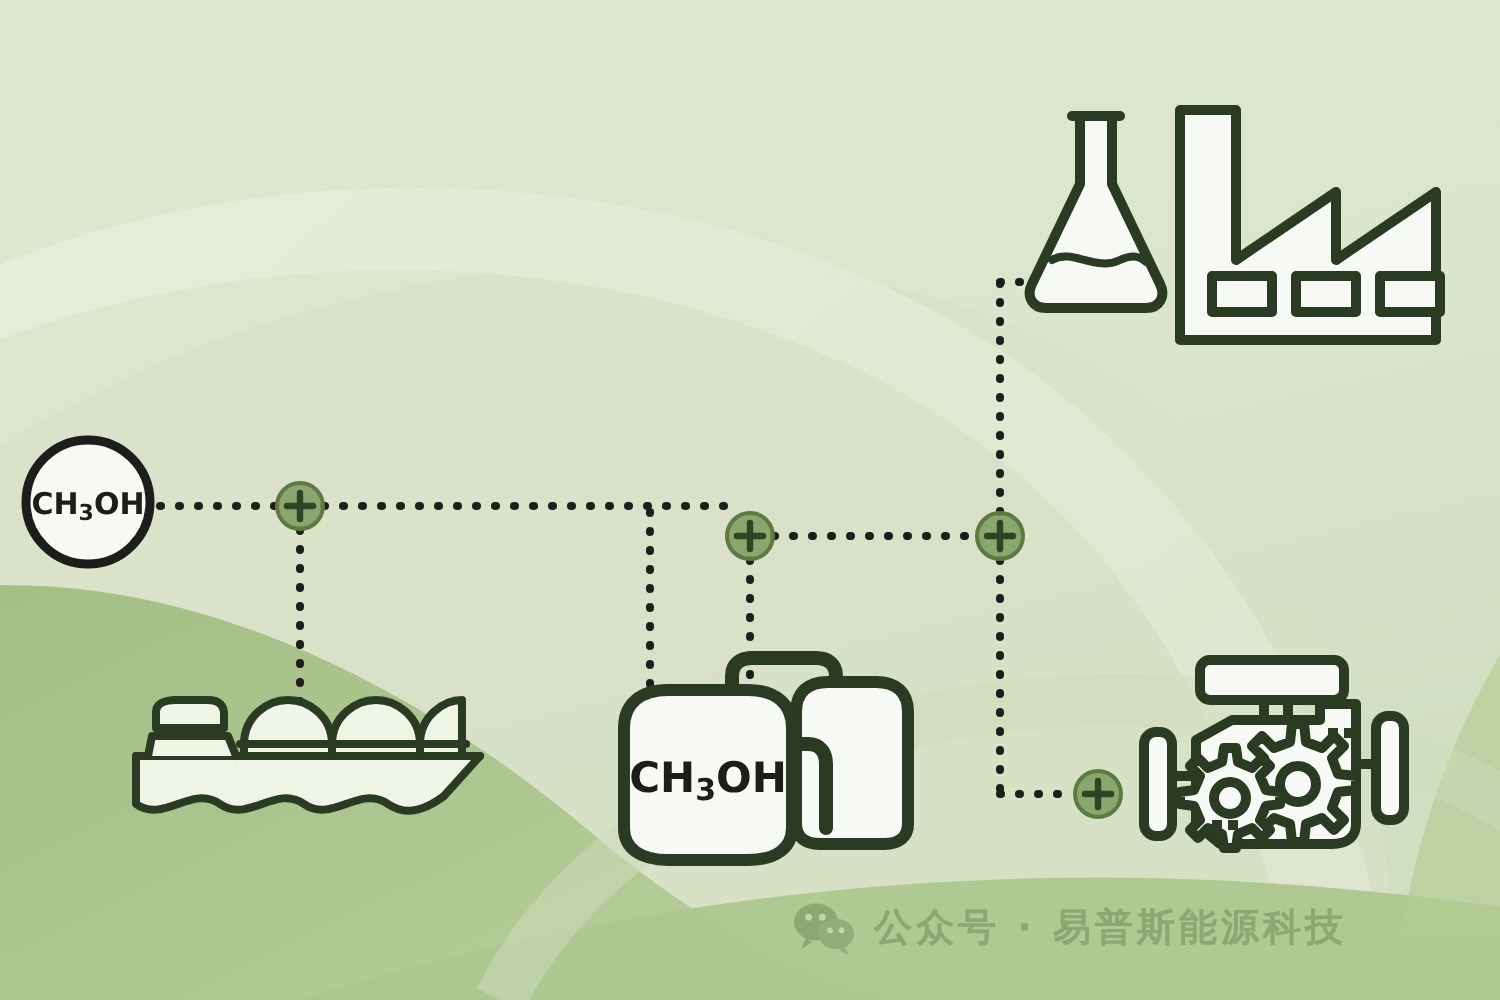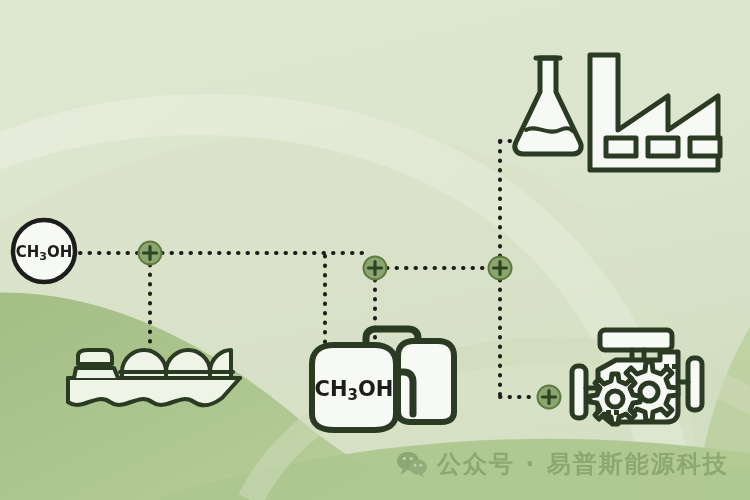--- a/index.html
+++ b/index.html
@@ -34,21 +34,21 @@
     z-index: 5;
     left: 396px;
     top: 450px;
     display: flex;
     align-items: center;
     gap: 9px;
     opacity: 0.42;
   }
   .wm-text {
     font-family: "DejaVu Sans", sans-serif;
-    font-size: 24px;
+    font-size: 19px;
     font-weight: 700;
     color: #5d7a44;
     letter-spacing: 2px;
     white-space: nowrap;
     line-height: 1;
   }
   .wm-icon { display: block; }
   .lbl {
     fill: #1d1d1b;
     font-family: "DejaVu Sans", sans-serif;

